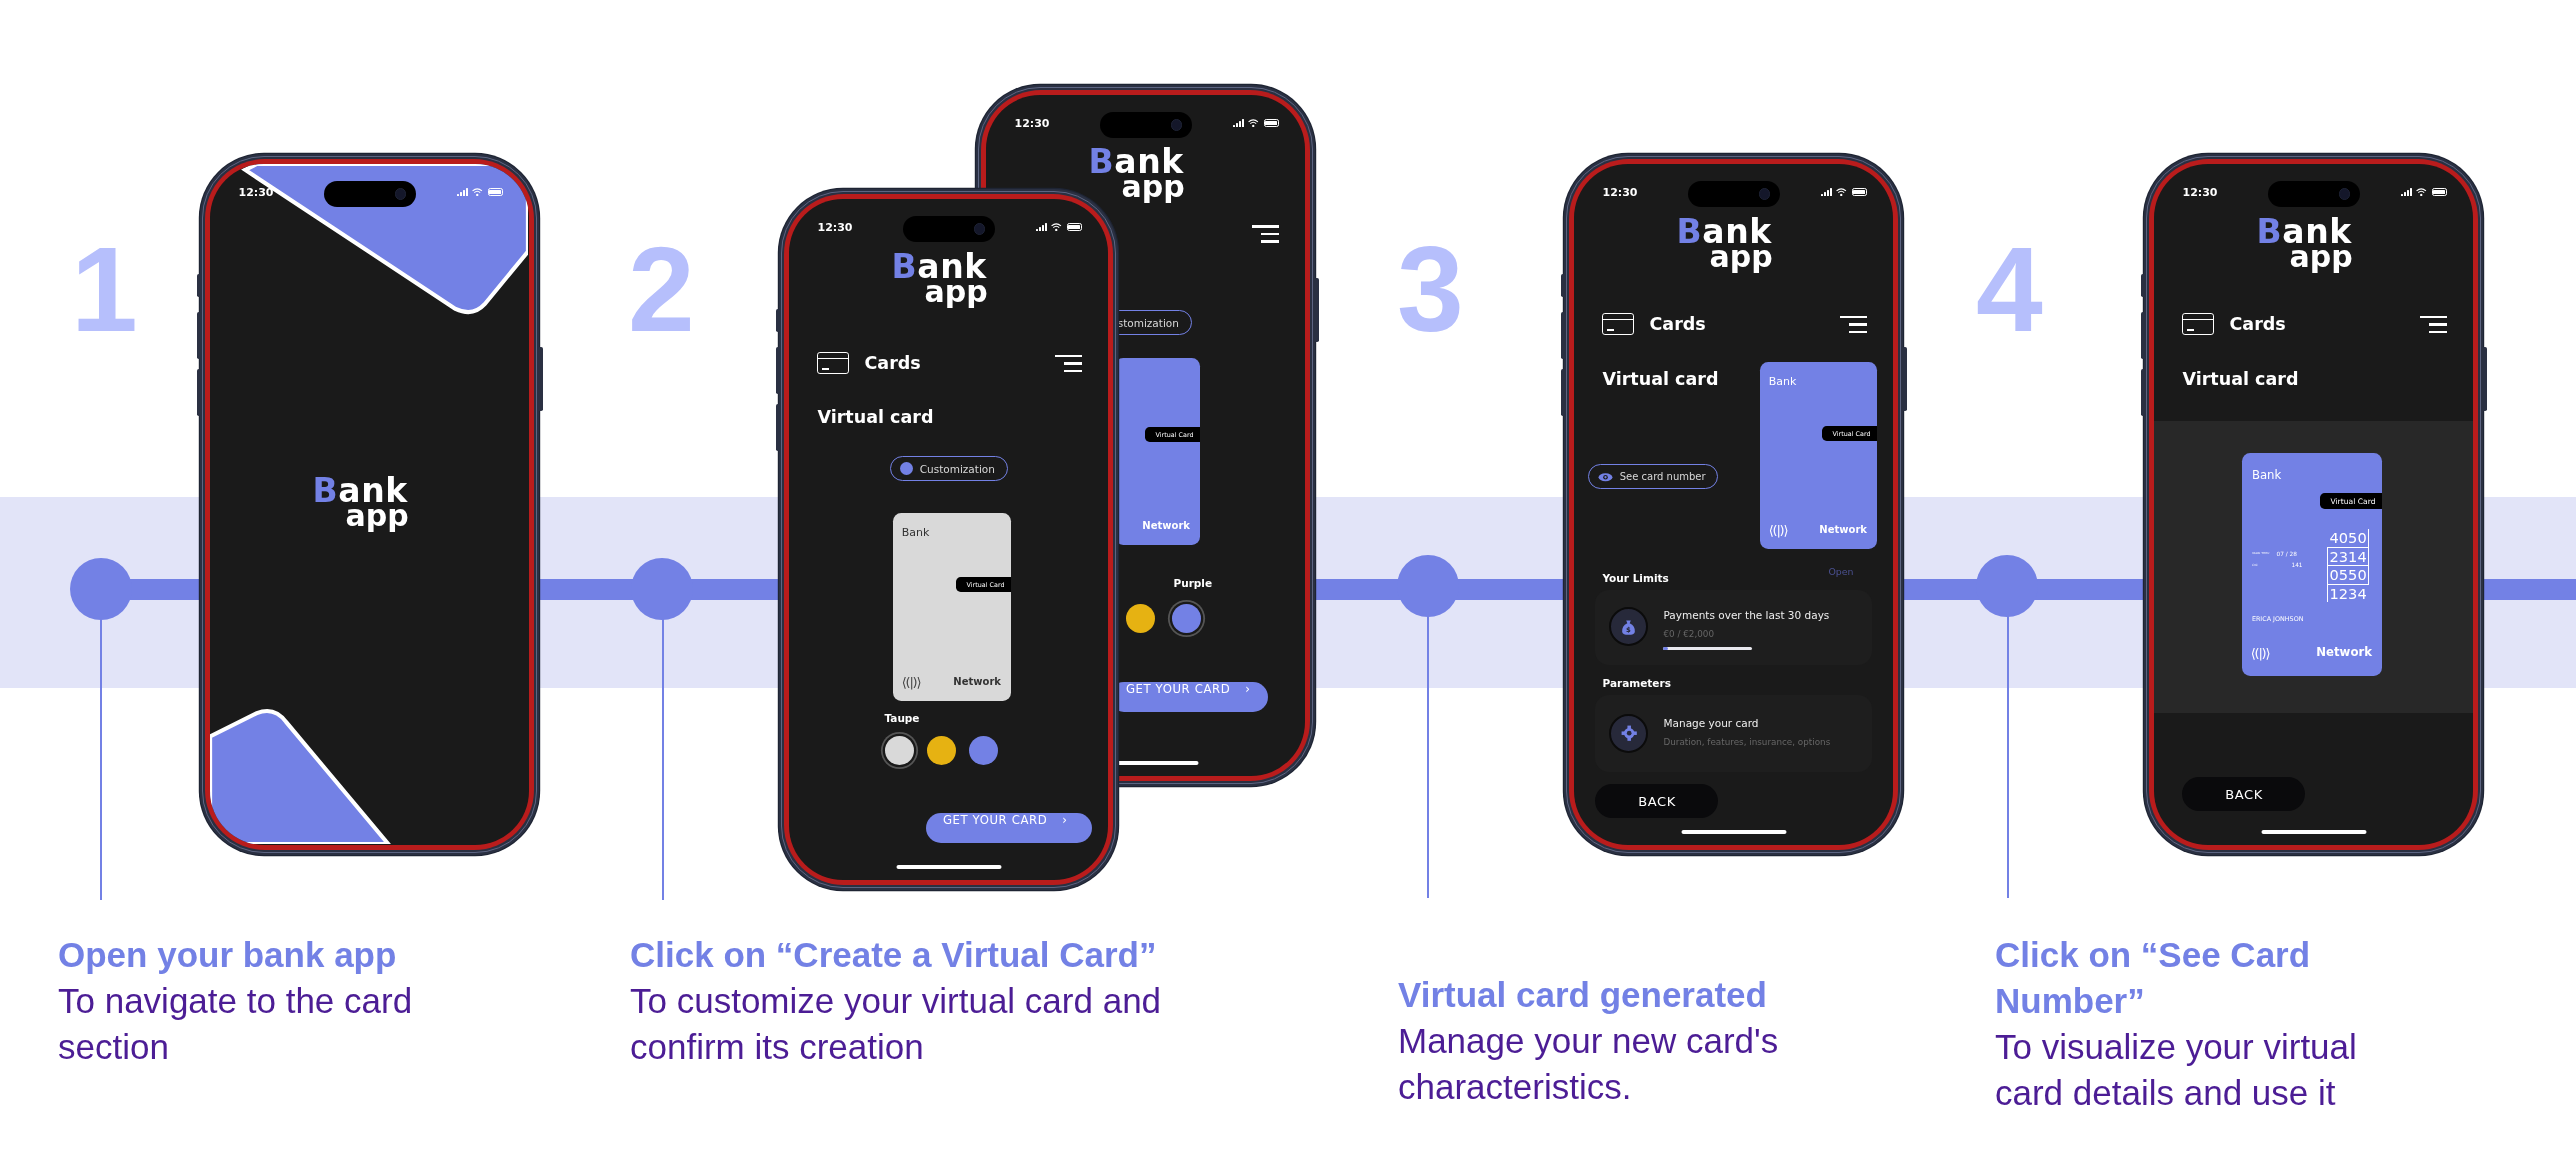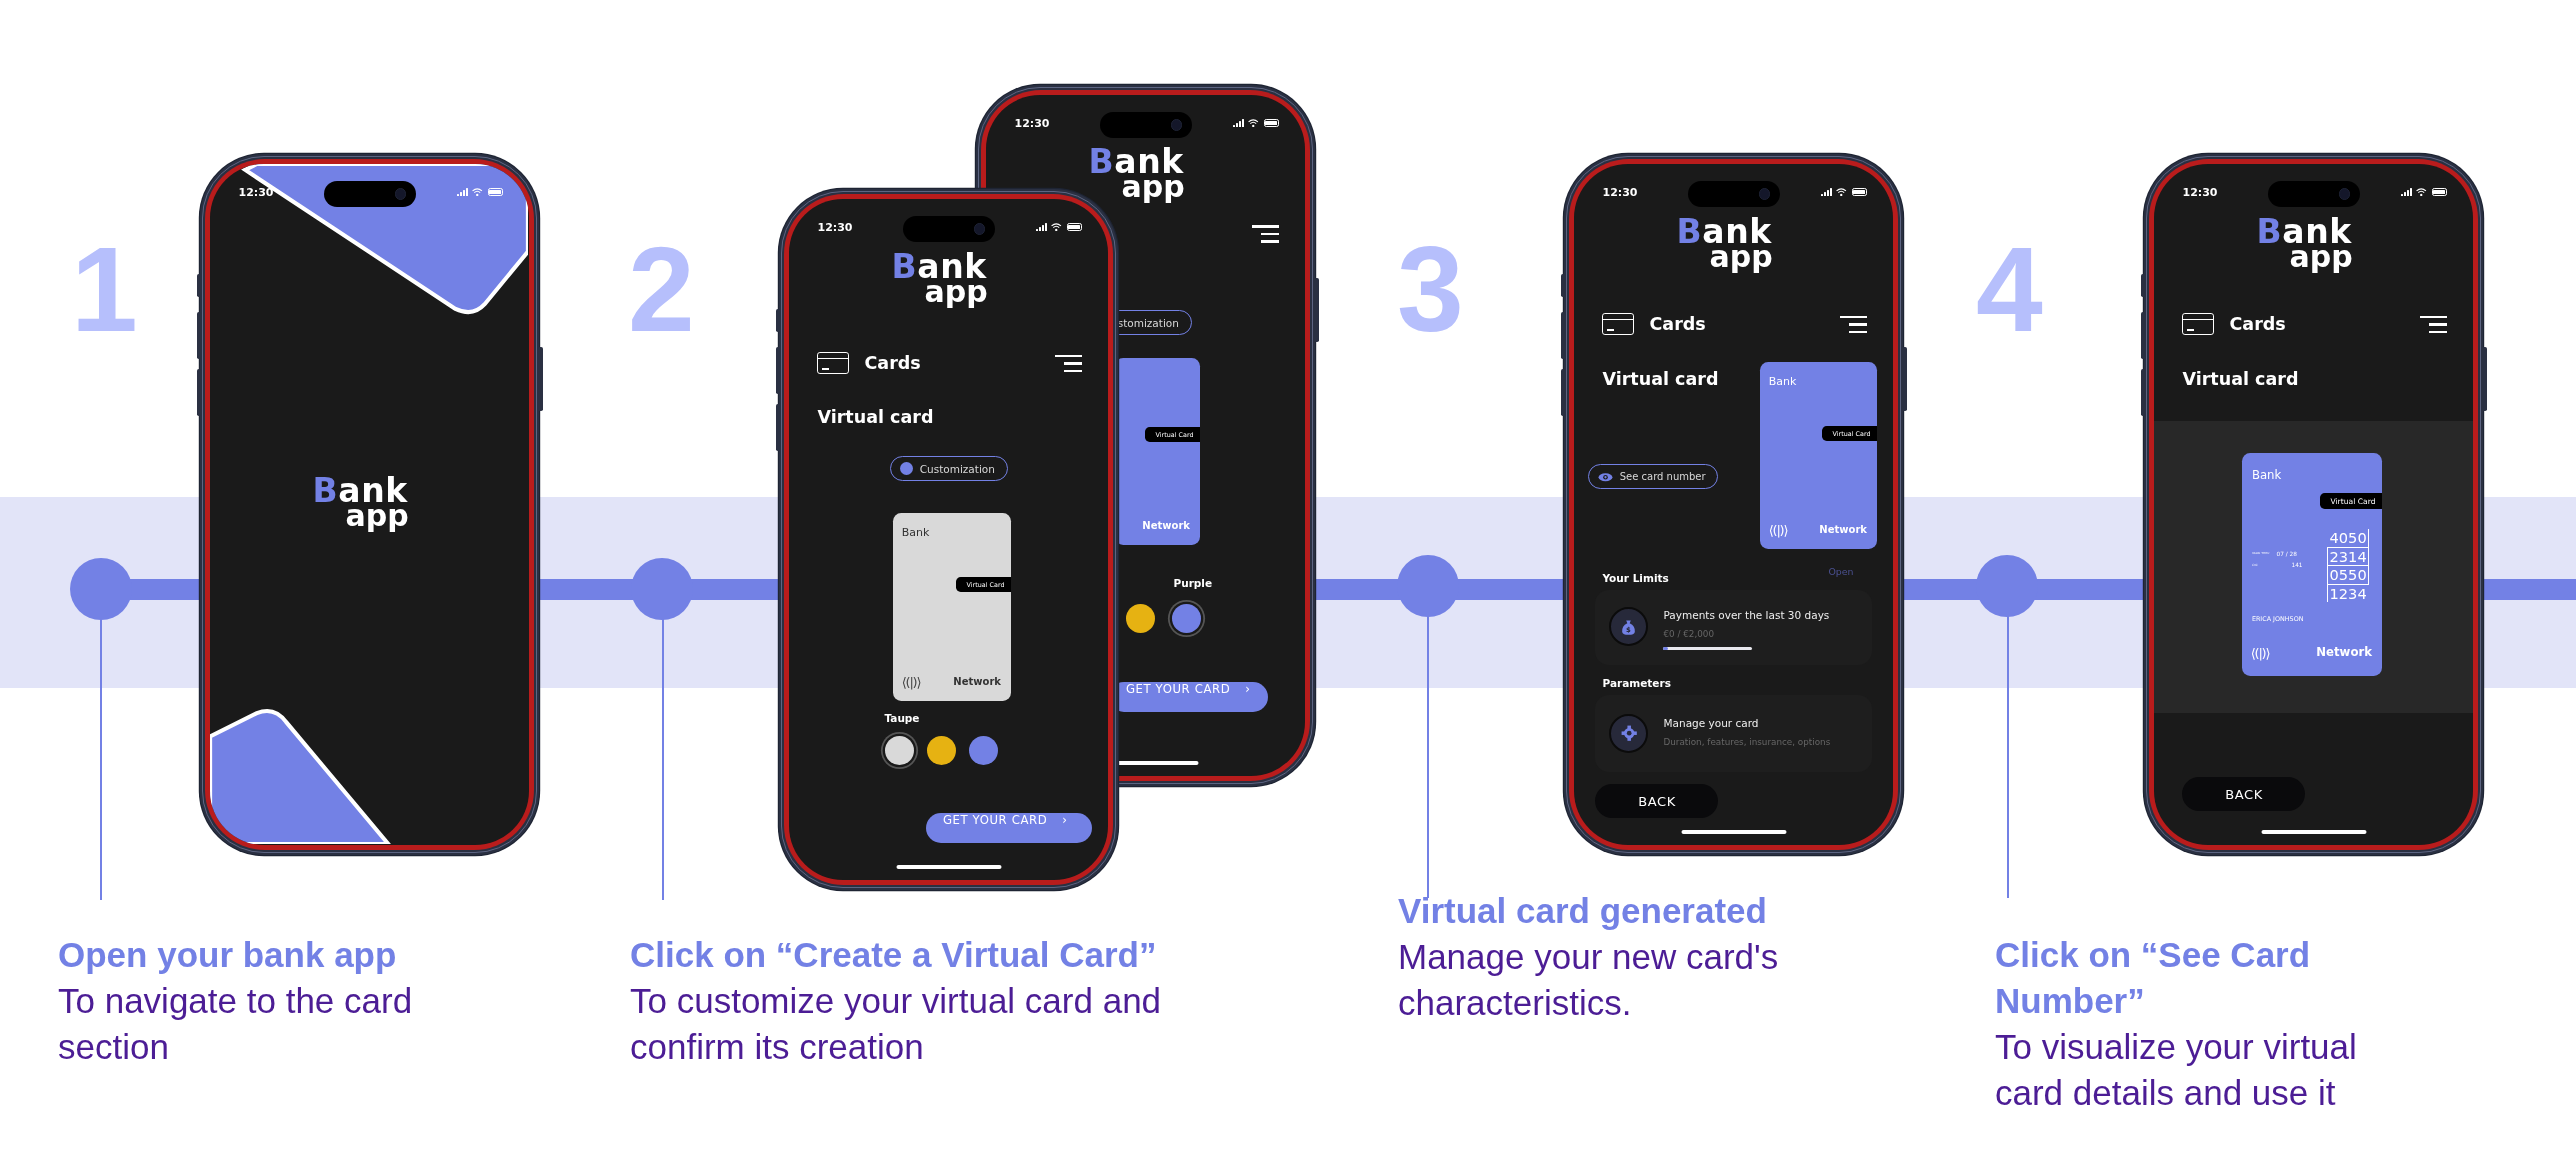--- a/index.html
+++ b/index.html
@@ -97,21 +97,21 @@
 <div class="caption" style="left:58px; top:932px;">
   <span class="title">Open your bank app</span>
   <span class="desc">To navigate to the card</span>
   <span class="desc">section</span>
 </div>
 <div class="caption" style="left:630px; top:932px; width:643px;">
   <span class="title">Click on “Create a Virtual Card”</span>
   <span class="desc">To customize your virtual card and</span>
   <span class="desc">confirm its creation</span>
 </div>
-<div class="caption" style="left:1398px; top:888px;">
+<div class="caption" style="left:1398px; top:972px;">
   <span class="title">Virtual card generated</span>
   <span class="desc">Manage your new card's</span>
   <span class="desc">characteristics.</span>
 </div>
 <div class="caption" style="left:1977px; top:932px;margin-left:18px;">
   <span class="title">Click on “See Card</span>
   <span class="title">Number”</span>
   <span class="desc">To visualize your virtual</span>
   <span class="desc">card details and use it</span>
 </div>

